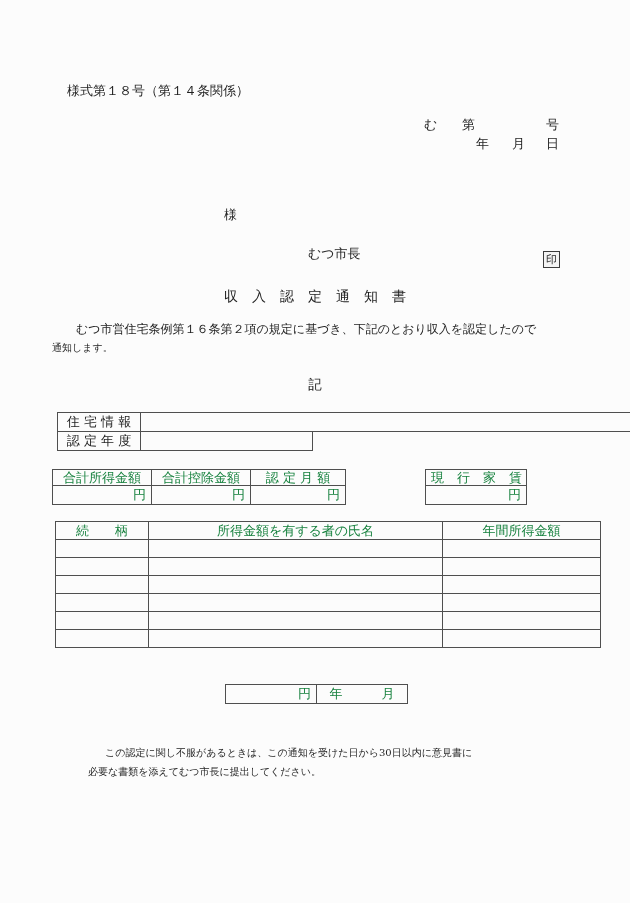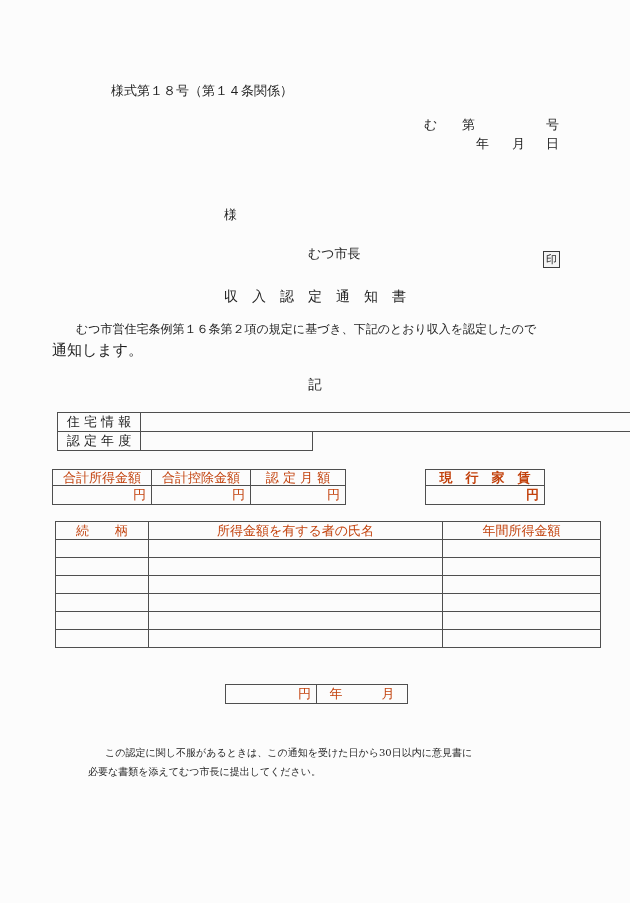--- a/index.html
+++ b/index.html
@@ -10,21 +10,21 @@
     color:#1f1f1f;
     font-family:"DejaVu Serif","Liberation Serif",serif;
     font-size:13px;
     overflow:hidden;
   }
   .abs{position:absolute;white-space:pre;line-height:1.15;}
   .center{left:0;width:630px;text-align:center;}
   
   table.tbl{
     position:absolute;border-collapse:collapse;table-layout:fixed;
-    font-size:13px;color:#c2410c;
+    font-size:13px;color:#15803d;
     font-family:"DejaVu Serif","Liberation Serif",serif;
   }
   table.tbl td{
     border:1px solid #4f4f4f;
     padding:0 5px;height:17px;line-height:17px;
     overflow:hidden;white-space:pre;
   }
   td.c{text-align:center;}
   td.r{text-align:right;padding-right:7px;}
   
@@ -42,38 +42,38 @@
     position:absolute;left:543px;top:251px;
     width:15px;height:15px;border:1px solid #3c3c3c;
     font-size:11px;line-height:15px;text-align:center;color:#2a2a2a;
     background:#f4f4f4;
   }
   .foot{font-size:10px;line-height:19px;}
 </style>
 </head>
 <body>
 
-<div class="abs" style="left:67px;top:84px;margin-left:44px;">様式第１８号（第１４条関係）</div>
+<div class="abs" style="left:67px;top:84px;">様式第１８号（第１４条関係）</div>
 
 <div class="abs" style="left:424px;top:118px;">む</div>
 <div class="abs" style="left:462px;top:118px;">第</div>
 <div class="abs" style="left:546px;top:118px;">号</div>
 
 <div class="abs" style="left:476px;top:137px;">年</div>
 <div class="abs" style="left:512px;top:137px;">月</div>
 <div class="abs" style="left:546px;top:137px;">日</div>
 
 <div class="abs" style="left:224px;top:208px;">様</div>
 <div class="abs" style="left:308px;top:247px;">むつ市長</div>
 <div class="seal">印</div>
 
 <div class="abs center" style="top:288px;font-size:14px;">収　入　認　定　通　知　書</div>
 
 <div class="abs" style="left:64px;top:323px;font-size:12px;">　むつ市営住宅条例第１６条第２項の規定に基づき、下記のとおり収入を認定したので</div>
-<div class="abs" style="left:52px;top:342px;font-size:15px;">通知します。</div>
+<div class="abs" style="left:52px;top:342px;font-size:10px;">通知します。</div>
 <div class="abs center" style="top:377px;font-size:13.5px;">記</div>
 
 <div class="hrow" style="left:57px;top:412px;width:601px;gap:12px;">
   <div class="lbl">住 宅 情 報</div>
   <div class="val"></div>
 </div>
 <div class="hrow" style="left:57px;top:431px;width:256px;">
   <div class="lbl">認 定 年 度</div>
   <div class="val"></div>
 </div>
@@ -86,21 +86,21 @@
     <td class="c" style="width:84px;height:15px;line-height:15px;">認 定 月 額</td>
   </tr>
   <tr>
     <td class="r" style="height:18px;line-height:18px;">円</td>
     <td class="r" style="height:18px;line-height:18px;">円</td>
     <td class="r" style="height:18px;line-height:18px;">円</td>
   </tr>
 </tbody>
   </table>
 
-<table class="tbl" style="left:425px;top:469px;width:120px;font-weight:bold;">
+<table class="tbl" style="left:425px;top:469px;width:102px;">
   <tbody>
       <tr>
     <td class="c" style="height:15px;line-height:15px;">現　行　家　賃</td>
   </tr>
   <tr>
     <td class="r" style="height:18px;line-height:18px;">円</td>
   </tr>
 </tbody>
   </table>
 

